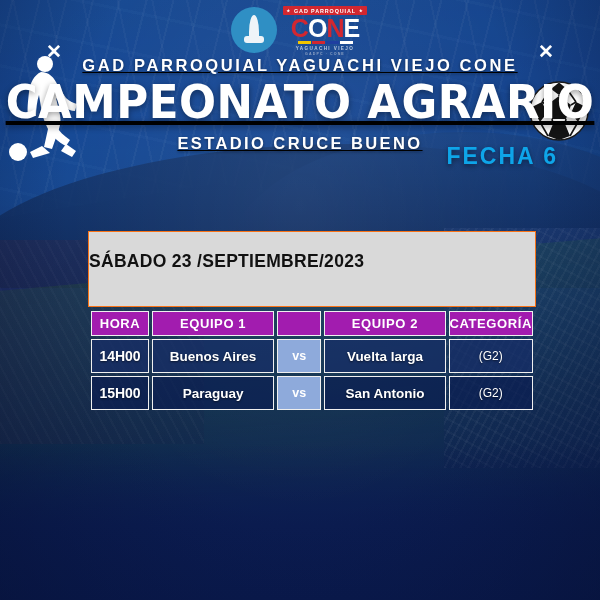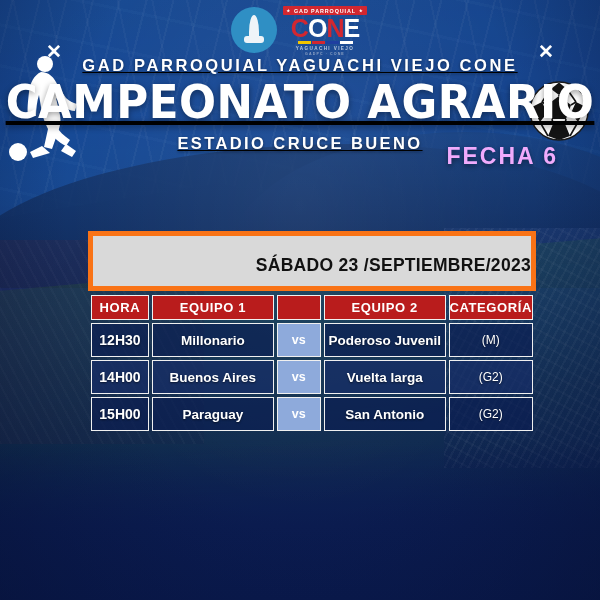--- a/index.html
+++ b/index.html
@@ -131,21 +131,21 @@
     transform:scaleX(1.03);
     text-shadow:0 2px 6px rgba(0,0,0,.4);
     font-family:"DejaVu Sans Condensed","Liberation Sans",sans-serif;
   }
   .subtitle{
     font-size:16.5px;font-weight:bold;letter-spacing:2.4px;color:#ffffff;
     margin-top:7px;text-shadow:0 1px 3px rgba(0,0,0,.45);
   }
   .fecha{
     position:absolute;right:42px;top:143px;z-index:5;
-    font-size:23px;font-weight:bold;letter-spacing:2px;color:#f0abfc;
+    font-size:23px;font-weight:bold;letter-spacing:2px;color:#0ea5e9;
     text-shadow:0 2px 5px rgba(0,0,0,.45);
   }
 
   
   .xmark{
     position:absolute;z-index:5;color:#ffffff;font-size:19px;font-weight:bold;
     line-height:1;
   }
   .x-left{left:46px;top:42px;}
   .x-right{left:538px;top:42px;}
@@ -155,35 +155,35 @@
   
   .ball{position:absolute;left:528px;top:80px;width:62px;height:62px;z-index:5;}
 
   
   .table-wrap{
     position:absolute;left:88px;top:231px;width:448px;z-index:6;
   }
   .date-banner{
     background:#d9d9d9;color:#111111;
     font-size:17.5px;font-weight:bold;letter-spacing:.3px;
-    text-align:right;padding:19px 0 10px;
-    border:5px solid #f97316;
+    text-align:left;padding:19px 0 34px;
+    border:1px solid #f97316;
   }
   table.fixtures{
     border-collapse:separate;border-spacing:3px;width:100%;
     margin-top:1px;
   }
   table.fixtures th,table.fixtures td{
     border:1px solid #f0f0f0;
     text-align:center;color:#ffffff;
     padding:0;height:32px;
     font-size:13.5px;
   }
   table.fixtures thead th{
-    background:#b91c1c;
+    background:#a21caf;
     font-size:13px;font-weight:bold;letter-spacing:.6px;
     height:23px;
   }
   th.c-hora{width:58px;}
   th.c-eq1{width:128px;}
   th.c-vs{width:46px;}
   th.c-eq2{width:128px;}
   th.c-cat{width:76px;}
   table.fixtures tbody td{
     background:rgba(10,28,82,.62);
@@ -287,27 +287,20 @@
       <thead>
         <tr>
           <th class="c-hora">HORA</th>
           <th class="c-eq1">EQUIPO 1</th>
           <th class="c-vs"></th>
           <th class="c-eq2">EQUIPO 2</th>
           <th class="c-cat">CATEGORÍA</th>
         </tr>
       </thead>
       <tbody>
-        <tr>
-          <td class="hora">12H30</td>
-          <td>Millonario</td>
-          <td class="vs">vs</td>
-          <td>Poderoso Juvenil</td>
-          <td class="cat">(M)</td>
-        </tr>
         <tr class="alt">
           <td class="hora">14H00</td>
           <td>Buenos Aires</td>
           <td class="vs">vs</td>
           <td>Vuelta larga</td>
           <td class="cat">(G2)</td>
         </tr>
         <tr>
           <td class="hora">15H00</td>
           <td>Paraguay</td>

